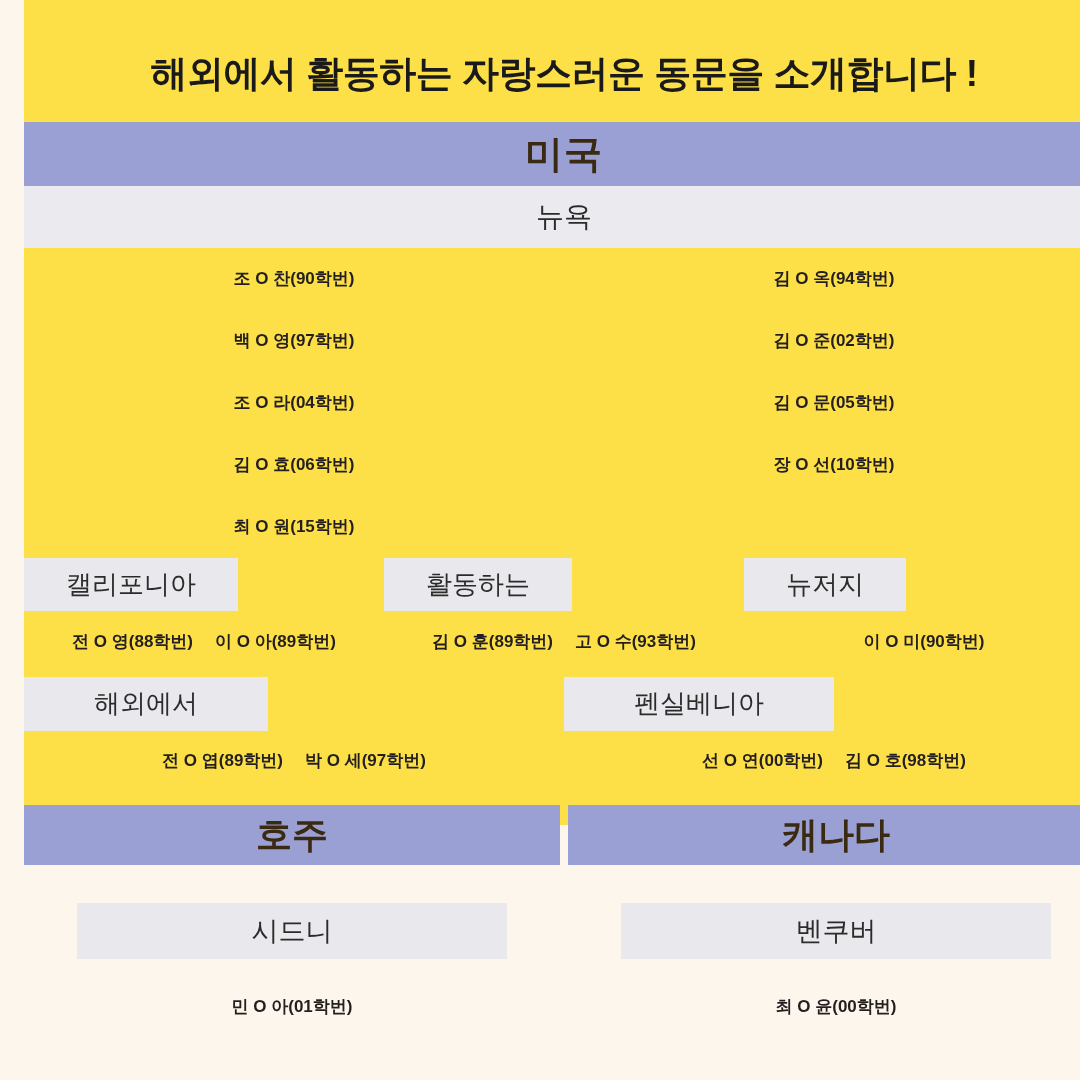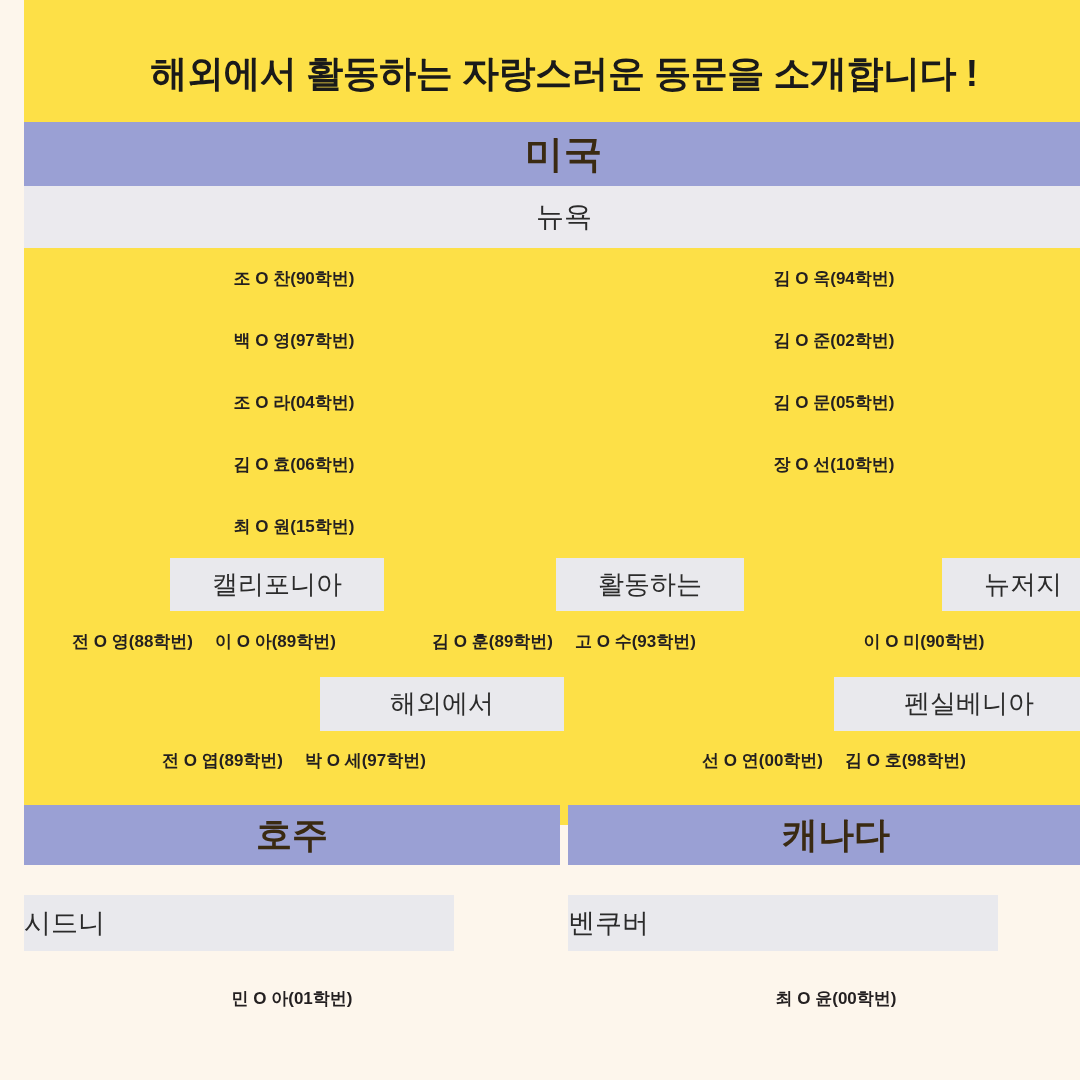--- a/index.html
+++ b/index.html
@@ -68,21 +68,21 @@
     white-space: nowrap;
   }
 
   
   .city-cols {
     display: flex;
     width: 1080px;
   }
   .city-col {
     flex: 1 1 0;
-    text-align: right;
+    text-align: left;
   }
   .city-chip {
     display: inline-block;
     background: #e9e9ed;
     font-size: 26px;
     color: #2b2b2b;
     padding: 9px 42px;
     line-height: 1.35;
   }
   .city-chip.wide {
@@ -116,21 +116,22 @@
   .dual-banner {
     background: #9aa0d4;
     color: #3a2a12;
     font-size: 36px;
     font-weight: bold;
     text-align: center;
     line-height: 60px;
     height: 60px;
   }
   .dual-city-wrap {
-    padding-top: 30px;
+    text-align: center;
+    padding-top: 38px;
     text-decoration: underline;
   }
   .dual-city {
     display: inline-block;
     background: #e9e9ed;
     font-size: 27px;
     color: #2b2b2b;
     padding: 10px 0;
     width: 430px;
   }

